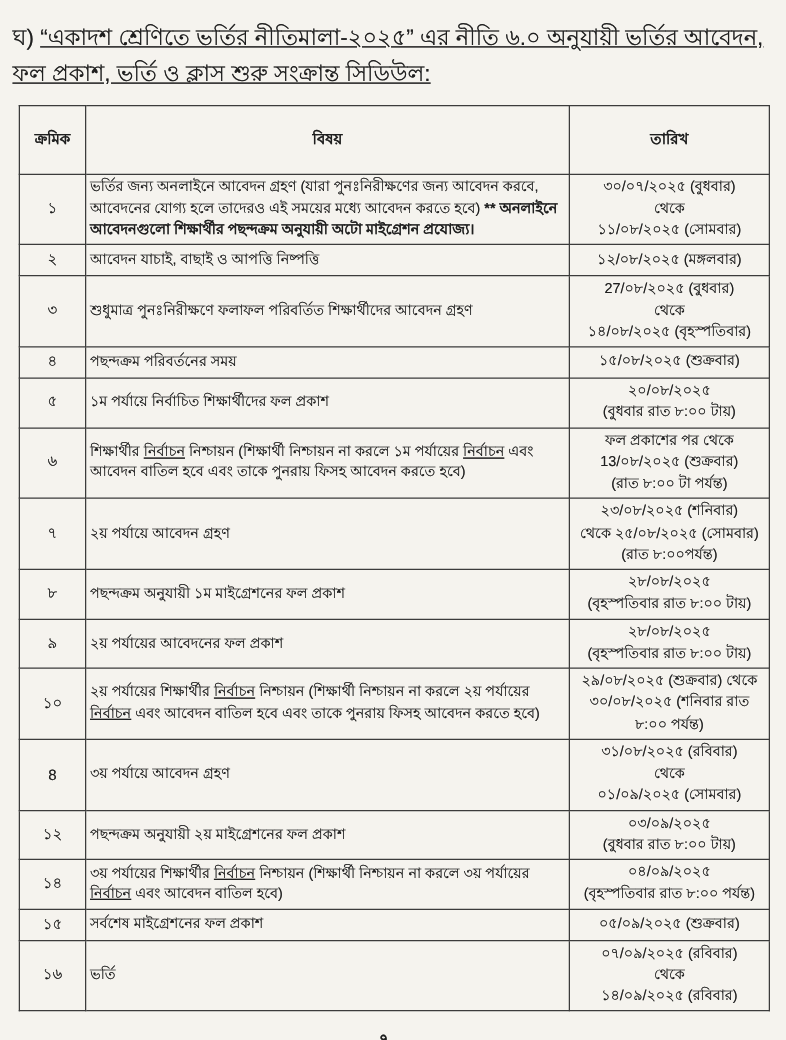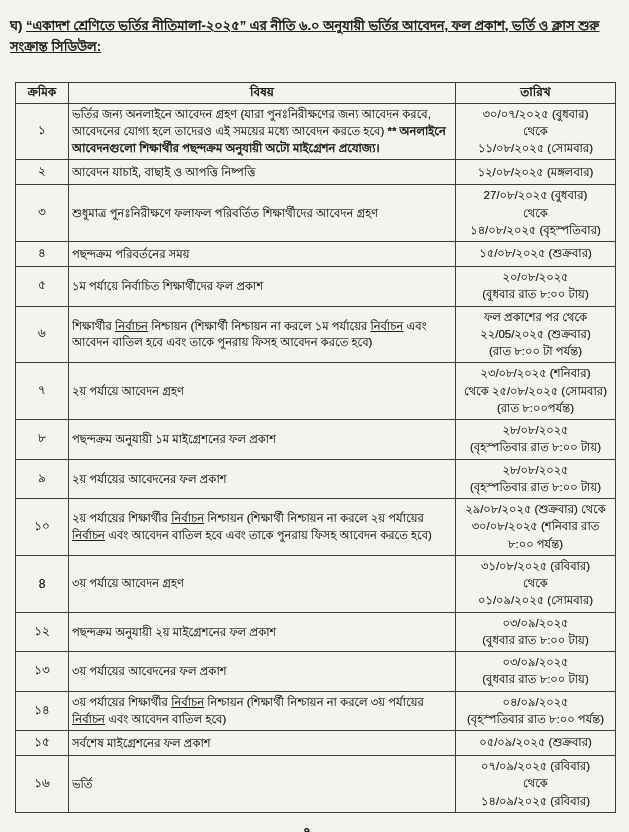--- a/index.html
+++ b/index.html
@@ -17,45 +17,45 @@
     text-shadow: 0 0 0.4px rgba(20,20,20,0.55);
   }
   .page {
     width: 629px;
     height: 832px;
     position: relative;
     box-sizing: border-box;
     padding-top: 16px;
   }
   .heading {
-    font-weight: bold;
-    font-size: 13px;
+    font-weight: normal;
+    font-size: 18px;
     line-height: 1.6;
-    margin: 0 14px 24px 10px;
+    margin: 0 14px 10px 10px;
   }
   .u { text-decoration: underline; }
   .b { font-weight: bold; }
   table.schedule {
     border-collapse: collapse;
     margin-left: 15px;
     width: 600px;
     font-size: 11.5px;
     table-layout: fixed;
   }
   table.schedule th,
   table.schedule td {
     border: 1.6px solid #3b3b3b;
     padding: 2px 3px;
     vertical-align: middle;
     box-sizing: border-box;
   }
   table.schedule th {
     font-weight: bold;
     text-align: center;
-    padding: 0 4px;
+    padding: 17px 4px;
     font-size: 12px;
   }
   col.c-serial  { width: 53px; }
   col.c-subject { width: 387px; }
   col.c-date    { width: 160px; }
   td.serial {
     text-align: center;
     font-size: 12px;
   }
   td.subject {
@@ -126,21 +126,21 @@
         <tr>
           <td class="serial">৫</td>
           <td class="subject"><span>১ম পর্যায়ে নির্বাচিত শিক্ষার্থীদের ফল প্রকাশ</span></td>
           <td class="date">২০/০৮/২০২৫
 (বুধবার রাত ৮:০০ টায়)</td>
         </tr>
         <tr>
           <td class="serial">৬</td>
           <td class="subject"><span>শিক্ষার্থীর </span><span class="u">নির্বাচন</span><span> নিশ্চায়ন (শিক্ষার্থী নিশ্চায়ন না করলে ১ম পর্যায়ের </span><span class="u">নির্বাচন</span><span> এবং আবেদন বাতিল হবে এবং তাকে পুনরায় ফিসহ আবেদন করতে হবে)</span></td>
           <td class="date">ফল প্রকাশের পর থেকে
-২২/05/২০২৫ (শুক্রবার)
+13/০৮/২০২৫ (শুক্রবার)
 (রাত ৮:০০ টা পর্যন্ত)</td>
         </tr>
         <tr>
           <td class="serial">৭</td>
           <td class="subject"><span>২য় পর্যায়ে আবেদন গ্রহণ</span></td>
           <td class="date">২৩/০৮/২০২৫ (শনিবার)
 থেকে ২৫/০৮/২০২৫ (সোমবার)
 (রাত ৮:০০পর্যন্ত)</td>
         </tr>
         <tr>
@@ -169,26 +169,20 @@
 থেকে
 ০১/০৯/২০২৫ (সোমবার)</td>
         </tr>
         <tr>
           <td class="serial">১২</td>
           <td class="subject"><span>পছন্দক্রম অনুযায়ী ২য় মাইগ্রেশনের ফল প্রকাশ</span></td>
           <td class="date">০৩/০৯/২০২৫
 (বুধবার রাত ৮:০০ টায়)</td>
         </tr>
         <tr>
-          <td class="serial">১৩</td>
-          <td class="subject"><span>৩য় পর্যায়ের আবেদনের ফল প্রকাশ</span></td>
-          <td class="date">০৩/০৯/২০২৫
-(বুধবার রাত ৮:০০ টায়)</td>
-        </tr>
-        <tr>
           <td class="serial">১৪</td>
           <td class="subject"><span>৩য় পর্যায়ের শিক্ষার্থীর </span><span class="u">নির্বাচন</span><span> নিশ্চায়ন (শিক্ষার্থী নিশ্চায়ন না করলে ৩য় পর্যায়ের </span><span class="u">নির্বাচন</span><span> এবং আবেদন বাতিল হবে)</span></td>
           <td class="date">০৪/০৯/২০২৫
 (বৃহস্পতিবার রাত ৮:০০ পর্যন্ত)</td>
         </tr>
         <tr>
           <td class="serial">১৫</td>
           <td class="subject"><span>সর্বশেষ মাইগ্রেশনের ফল প্রকাশ</span></td>
           <td class="date">০৫/০৯/২০২৫ (শুক্রবার)</td>
         </tr>

